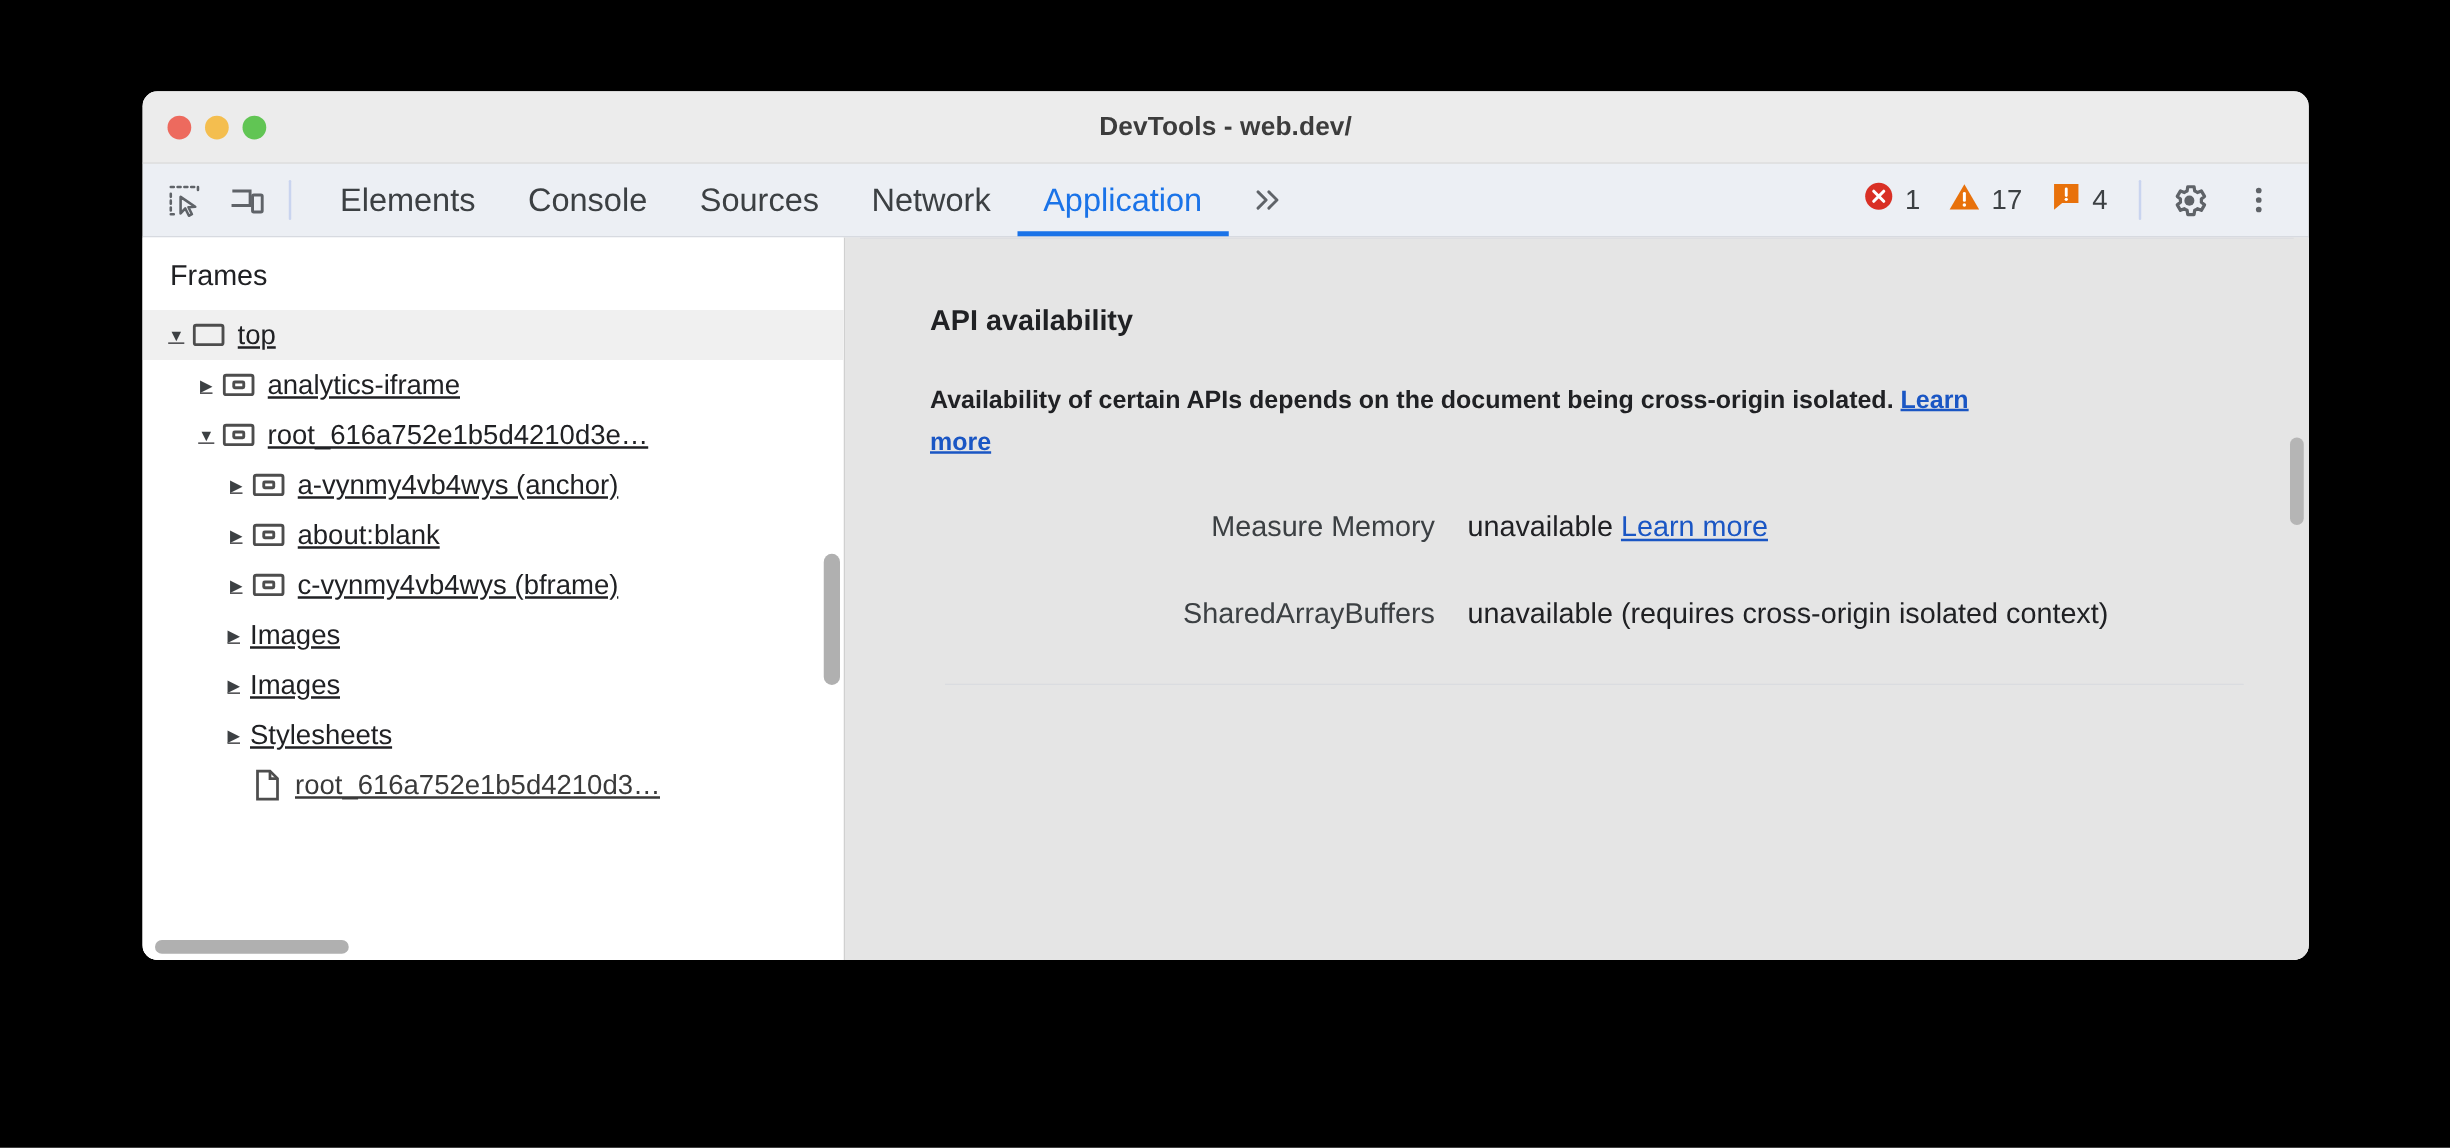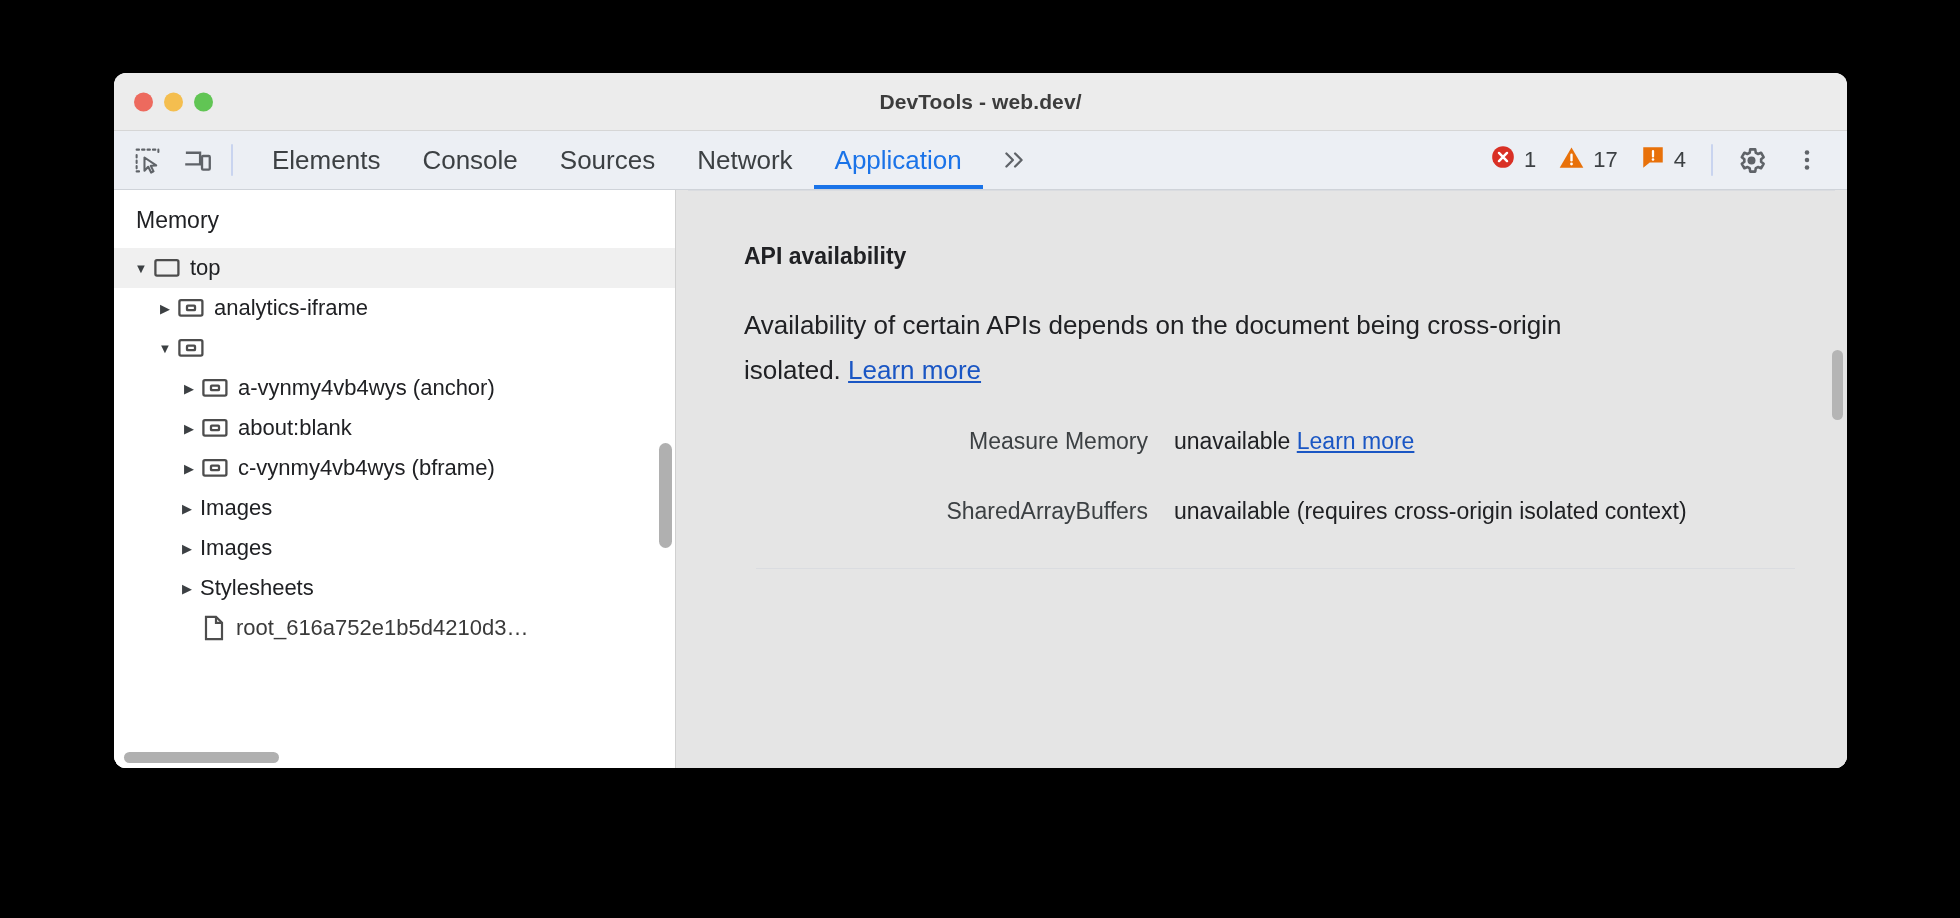--- a/index.html
+++ b/index.html
@@ -158,20 +158,21 @@
     position: relative;
   }
   .tree-row {
     height: 40px;
     display: flex;
     align-items: center;
     font-size: 22px;
     color: #202124;
     white-space: nowrap;
     padding-right: 4px;
+    text-decoration: underline;
   }
   .tree-row.selected { background: #f0f0f0; }
   .tw {
     width: 22px;
     flex: 0 0 22px;
     display: flex;
     align-items: center;
     justify-content: center;
     color: #3c4043;
     font-size: 13px;
@@ -225,25 +226,26 @@
     border-top: 1px solid #dadce0;
     margin: 0 12px 0 12px;
   }
   #api-heading {
     font-size: 23px;
     font-weight: bold;
     color: #202124;
     padding-top: 52px;
   }
   #api-desc {
-    font-size: 26px;
+    font-size: 20px;
     color: #202124;
     line-height: 1.72;
     margin-top: 33px;
     max-width: 865px;
+    font-weight: bold;
   }
   .link {
     color: #1a56c4;
     text-decoration: underline;
   }
   .kv-row {
     display: flex;
     margin-top: 30px;
     font-size: 23px;
     color: #202124;
@@ -357,21 +359,21 @@
           <circle cx="12" cy="12" r="2.1"></circle>
           <circle cx="12" cy="19" r="2.1"></circle>
         </svg>
       </div>
     </div>
   </div>
 
   <div id="body-split">
 
     <div id="sidebar">
-      <div id="sidebar-title">Memory</div>
+      <div id="sidebar-title">Frames</div>
 
       <div id="tree">
 
         <div class="tree-row ind0 selected">
           <span class="tw expanded"></span>
           <span class="ficon">
             <svg width="26" height="22" viewBox="0 0 26 22" fill="none" stroke="#4d4d4d" stroke-width="2.3">
               <rect x="1.4" y="3.2" width="23" height="15.5" rx="1.6"></rect>
             </svg>
           </span>
@@ -390,20 +392,21 @@
         </div>
 
         <div class="tree-row ind1">
           <span class="tw expanded"></span>
           <span class="ficon">
             <svg width="26" height="22" viewBox="0 0 26 22" fill="none" stroke="#4d4d4d" stroke-width="2.3">
               <rect x="1.4" y="3.2" width="23" height="15.5" rx="1.6"></rect>
               <rect x="9" y="8.6" width="8" height="4.6" rx="0.8"></rect>
             </svg>
           </span>
+          <span class="tlabel">root_616a752e1b5d4210d3e…</span>
         </div>
 
         <div class="tree-row ind2">
           <span class="tw collapsed"></span>
           <span class="ficon">
             <svg width="26" height="22" viewBox="0 0 26 22" fill="none" stroke="#4d4d4d" stroke-width="2.3">
               <rect x="1.4" y="3.2" width="23" height="15.5" rx="1.6"></rect>
               <rect x="9" y="8.6" width="8" height="4.6" rx="0.8"></rect>
             </svg>
           </span>

